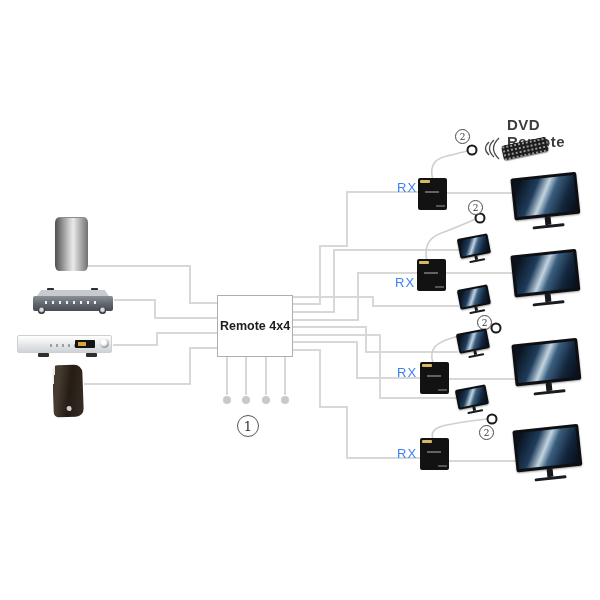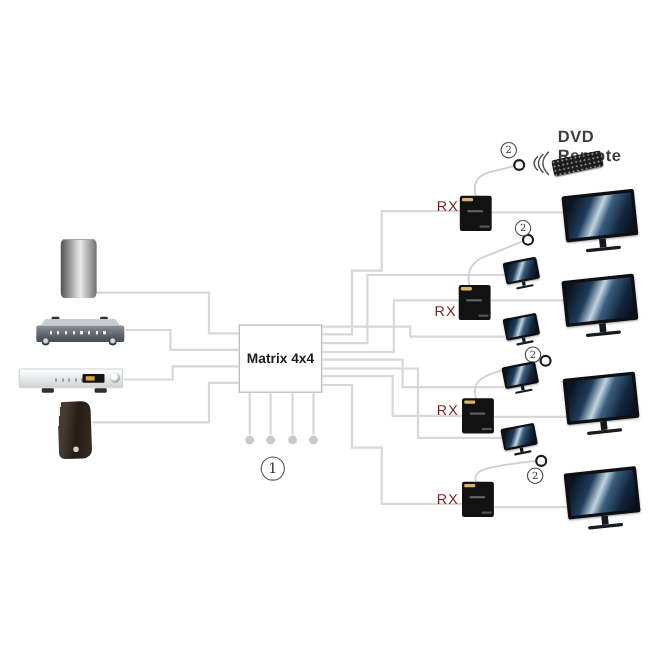--- a/index.html
+++ b/index.html
@@ -3,21 +3,21 @@
 <meta charset="utf-8">
 <style>
   html,body{margin:0;padding:0;background:#fff;}
   #canvas{position:relative;width:600px;height:600px;background:#fff;overflow:hidden;
           font-family:"Liberation Sans",sans-serif;}
   .abs{position:absolute;}
   svg.layer{position:absolute;left:0;top:0;width:600px;height:600px;}
 
   
   .title{left:507px;top:116px;font-size:15px;font-weight:600;color:#3d3d3d;letter-spacing:0.5px;}
-  .rx-label{font-size:13px;color:#7f1d1d;letter-spacing:1px;}
+  .rx-label{font-size:13px;color:#3b82f6;letter-spacing:1px;}
   .callout{border:1.4px solid #4a4a4a;border-radius:50%;background:#fff;color:#333;
            display:flex;align-items:center;justify-content:center;
            font-family:"DejaVu Serif",serif;}
   .callout.small{width:13px;height:13px;font-size:9px;}
   .callout.big{width:20px;height:20px;font-size:13px;border-color:#555;}
 
   
   .matrix-box{left:217px;top:295px;width:76px;height:62px;background:#fff;
               border:1.6px solid #aeaeae;display:flex;align-items:center;justify-content:center;
               font-size:12.5px;font-weight:bold;color:#1c1c1c;box-sizing:border-box;}
@@ -132,21 +132,21 @@
       <path d="M494 140 Q485 148.5 494 157"></path>
       <path d="M499 138 Q488 148.5 499 159"></path>
     </g>
   </svg>
 
   <div class="abs title">DVD Remote</div>
 
   <div class="abs remote"></div>
 
   <div class="abs matrix-box">
-    <span>Matrix 4x4</span>
+    <span>Remote 4x4</span>
   </div>
   <div class="abs callout big" style="left:237px;top:415px;">1</div>
 
   <div class="abs callout small" style="left:455px;top:129px;">2</div>
   <div class="abs callout small" style="left:468px;top:200px;">2</div>
   <div class="abs callout small" style="left:477px;top:315px;">2</div>
   <div class="abs callout small" style="left:479px;top:425px;">2</div>
 
   <div class="abs rx-label" style="left:397px;top:180px;">RX</div>
   <div class="abs rx-label" style="left:395px;top:275px;">RX</div>

